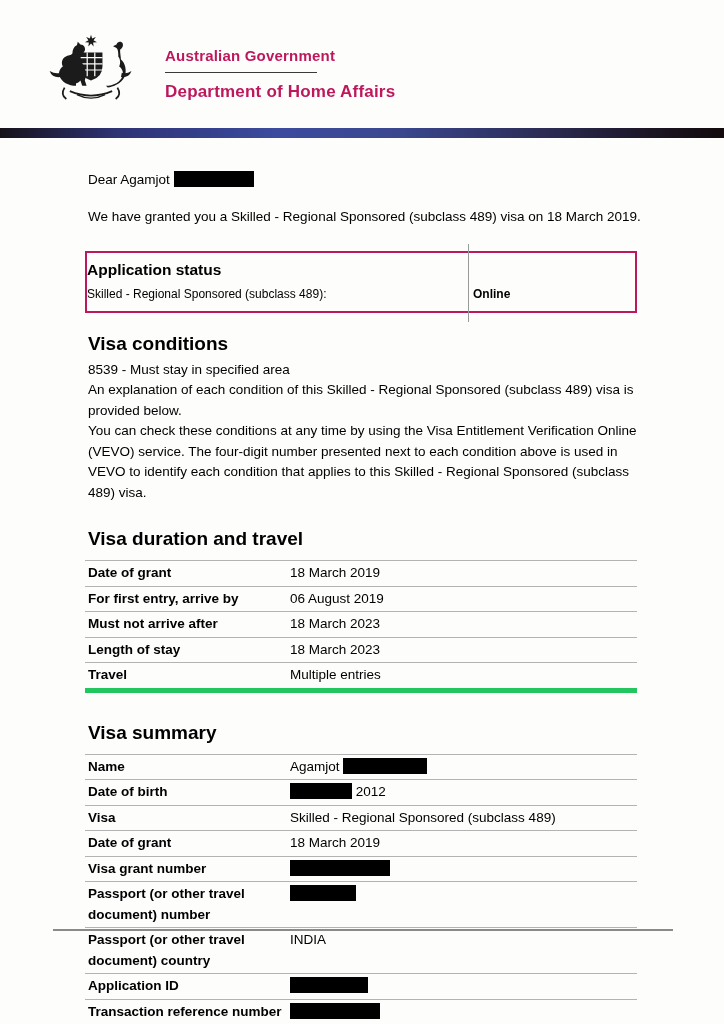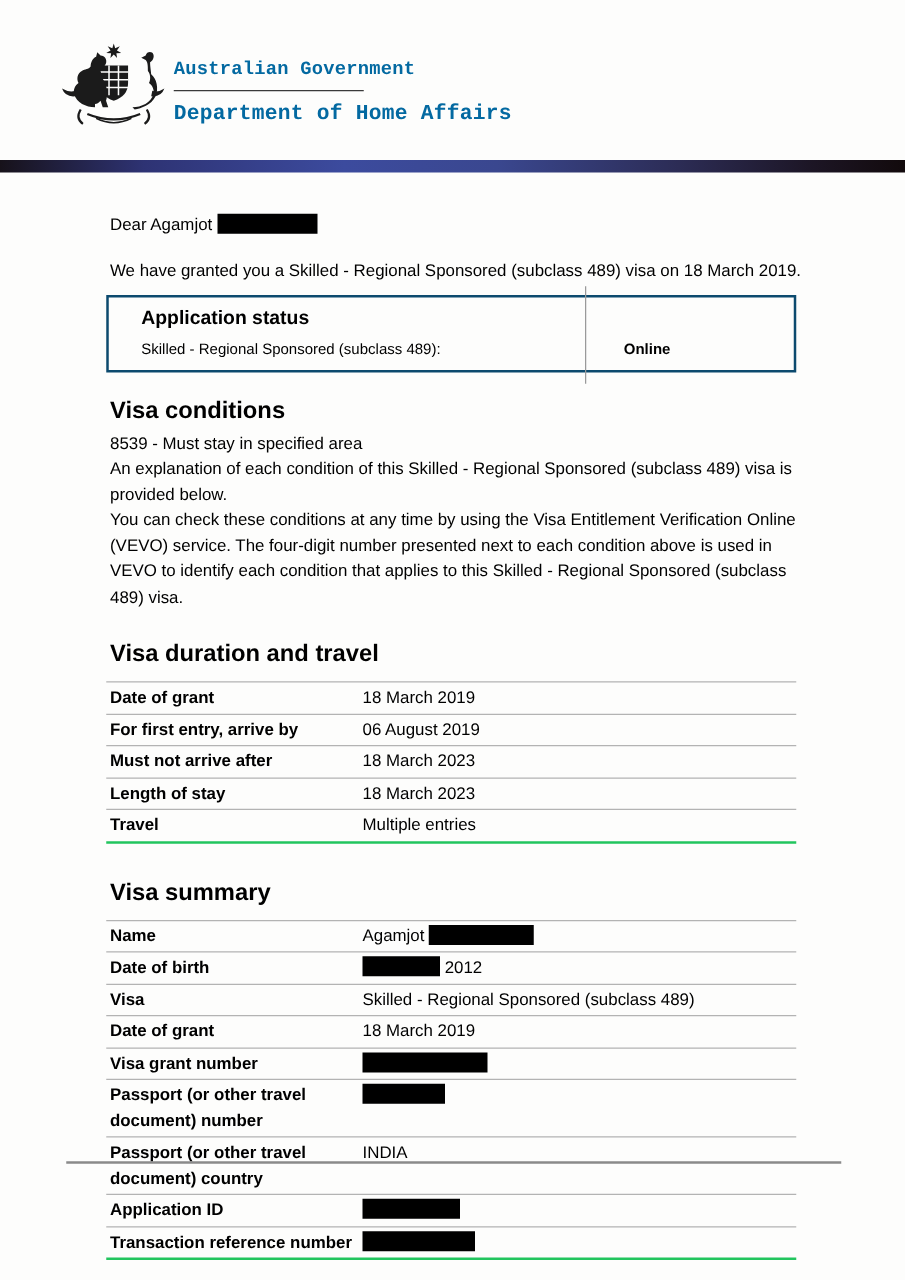--- a/index.html
+++ b/index.html
@@ -6,54 +6,54 @@
   html,body { background:#ffffff; }
   .page {
     position:relative; width:724px; height:1024px; margin:0 auto;
     background:#fdfdfc; color:#000;
     font-family:"Liberation Sans", sans-serif; font-size:13.5px; line-height:1.52;
     overflow:hidden;
   }
   
   .header { display:flex; align-items:flex-start; margin:33px 0 0 45px; }
   .crest { width:92px; height:74px; flex:0 0 auto; }
-  .header-text { margin-left:2px; padding-top:12px; font-family:Liberation Mono, monospace; color:#0369a1; }
+  .header-text { margin-left:28px; padding-top:12px; font-family:Liberation Sans, sans-serif; color:#be185d; }
   .gov-line { font-size:15px; font-weight:bold; letter-spacing:.2px; }
   .gov-divider { width:152px; border-bottom:1.5px solid #3a3a3a; margin:4px 0 6px 0; }
   .dept-line { font-size:17px; font-weight:bold; letter-spacing:.2px; }
   
   .band {
     margin-top:21px; height:10px; width:724px;
     background:linear-gradient(90deg,#17121a 0%,#2e3374 16%,#3c4b9e 38%,#3a478f 55%,#2c2c55 75%,#1c1524 90%,#120a0c 100%);
   }
   
   .main { padding:0 87px 0 88px; }
   .greeting { margin-top:32px; white-space:nowrap; }
   .redact { display:none; height:16px; background:#000; vertical-align:-3px; }
   .intro { margin-top:16px; white-space:nowrap; }
   
   .status-box {
-    position:relative; margin:9px 0 0 -3px; width:552px;
-    border:2px solid #0c4a6e; padding:5px 10px 8px 26px;
+    position:relative; margin:24px 0 0 -3px; width:552px;
+    border:2px solid #be185d; padding:5px 10px 8px 0;
   }
   .status-title { font-size:15.5px; font-weight:bold; }
   .status-row { position:relative; font-size:12px; margin-top:3px; }
   .status-value { position:absolute; left:386px; top:0; font-weight:bold; }
   .status-col-divider { position:absolute; left:381px; top:-9px; bottom:-11px; width:1px; background:#9a9a9a; }
   
   .section-title { font-size:19px; font-weight:bold; }
   .conditions-title { margin-top:17px; }
   .condition-item { margin-top:1px; }
   .para { max-width:552px; }
   
   .info-table { margin:6px 0 0 -3px; width:552px; }
   .duration-title { margin-top:22px; }
   .summary-title { margin-top:26px; }
   .row { display:flex; border-top:1px solid #b3b3b3; padding:2px 0 2px 3px; }
-  .row:last-child { border-bottom:2px solid #22c55e;align-items:center; }
+  .row:last-child { border-bottom:5px solid #22c55e;align-items:center; }
   .row .label { width:202px; flex:0 0 auto; font-weight:bold; white-space:nowrap; }
   .row .label span { display:block; }
   .row .value { flex:1 1 auto; white-space:nowrap; }
   
   .bottom-rule { position:absolute; left:53px; top:929px; width:620px; height:2px; background:#8a8a8a; }
 </style>
 </head>
 <body>
 
 <div class="page">

